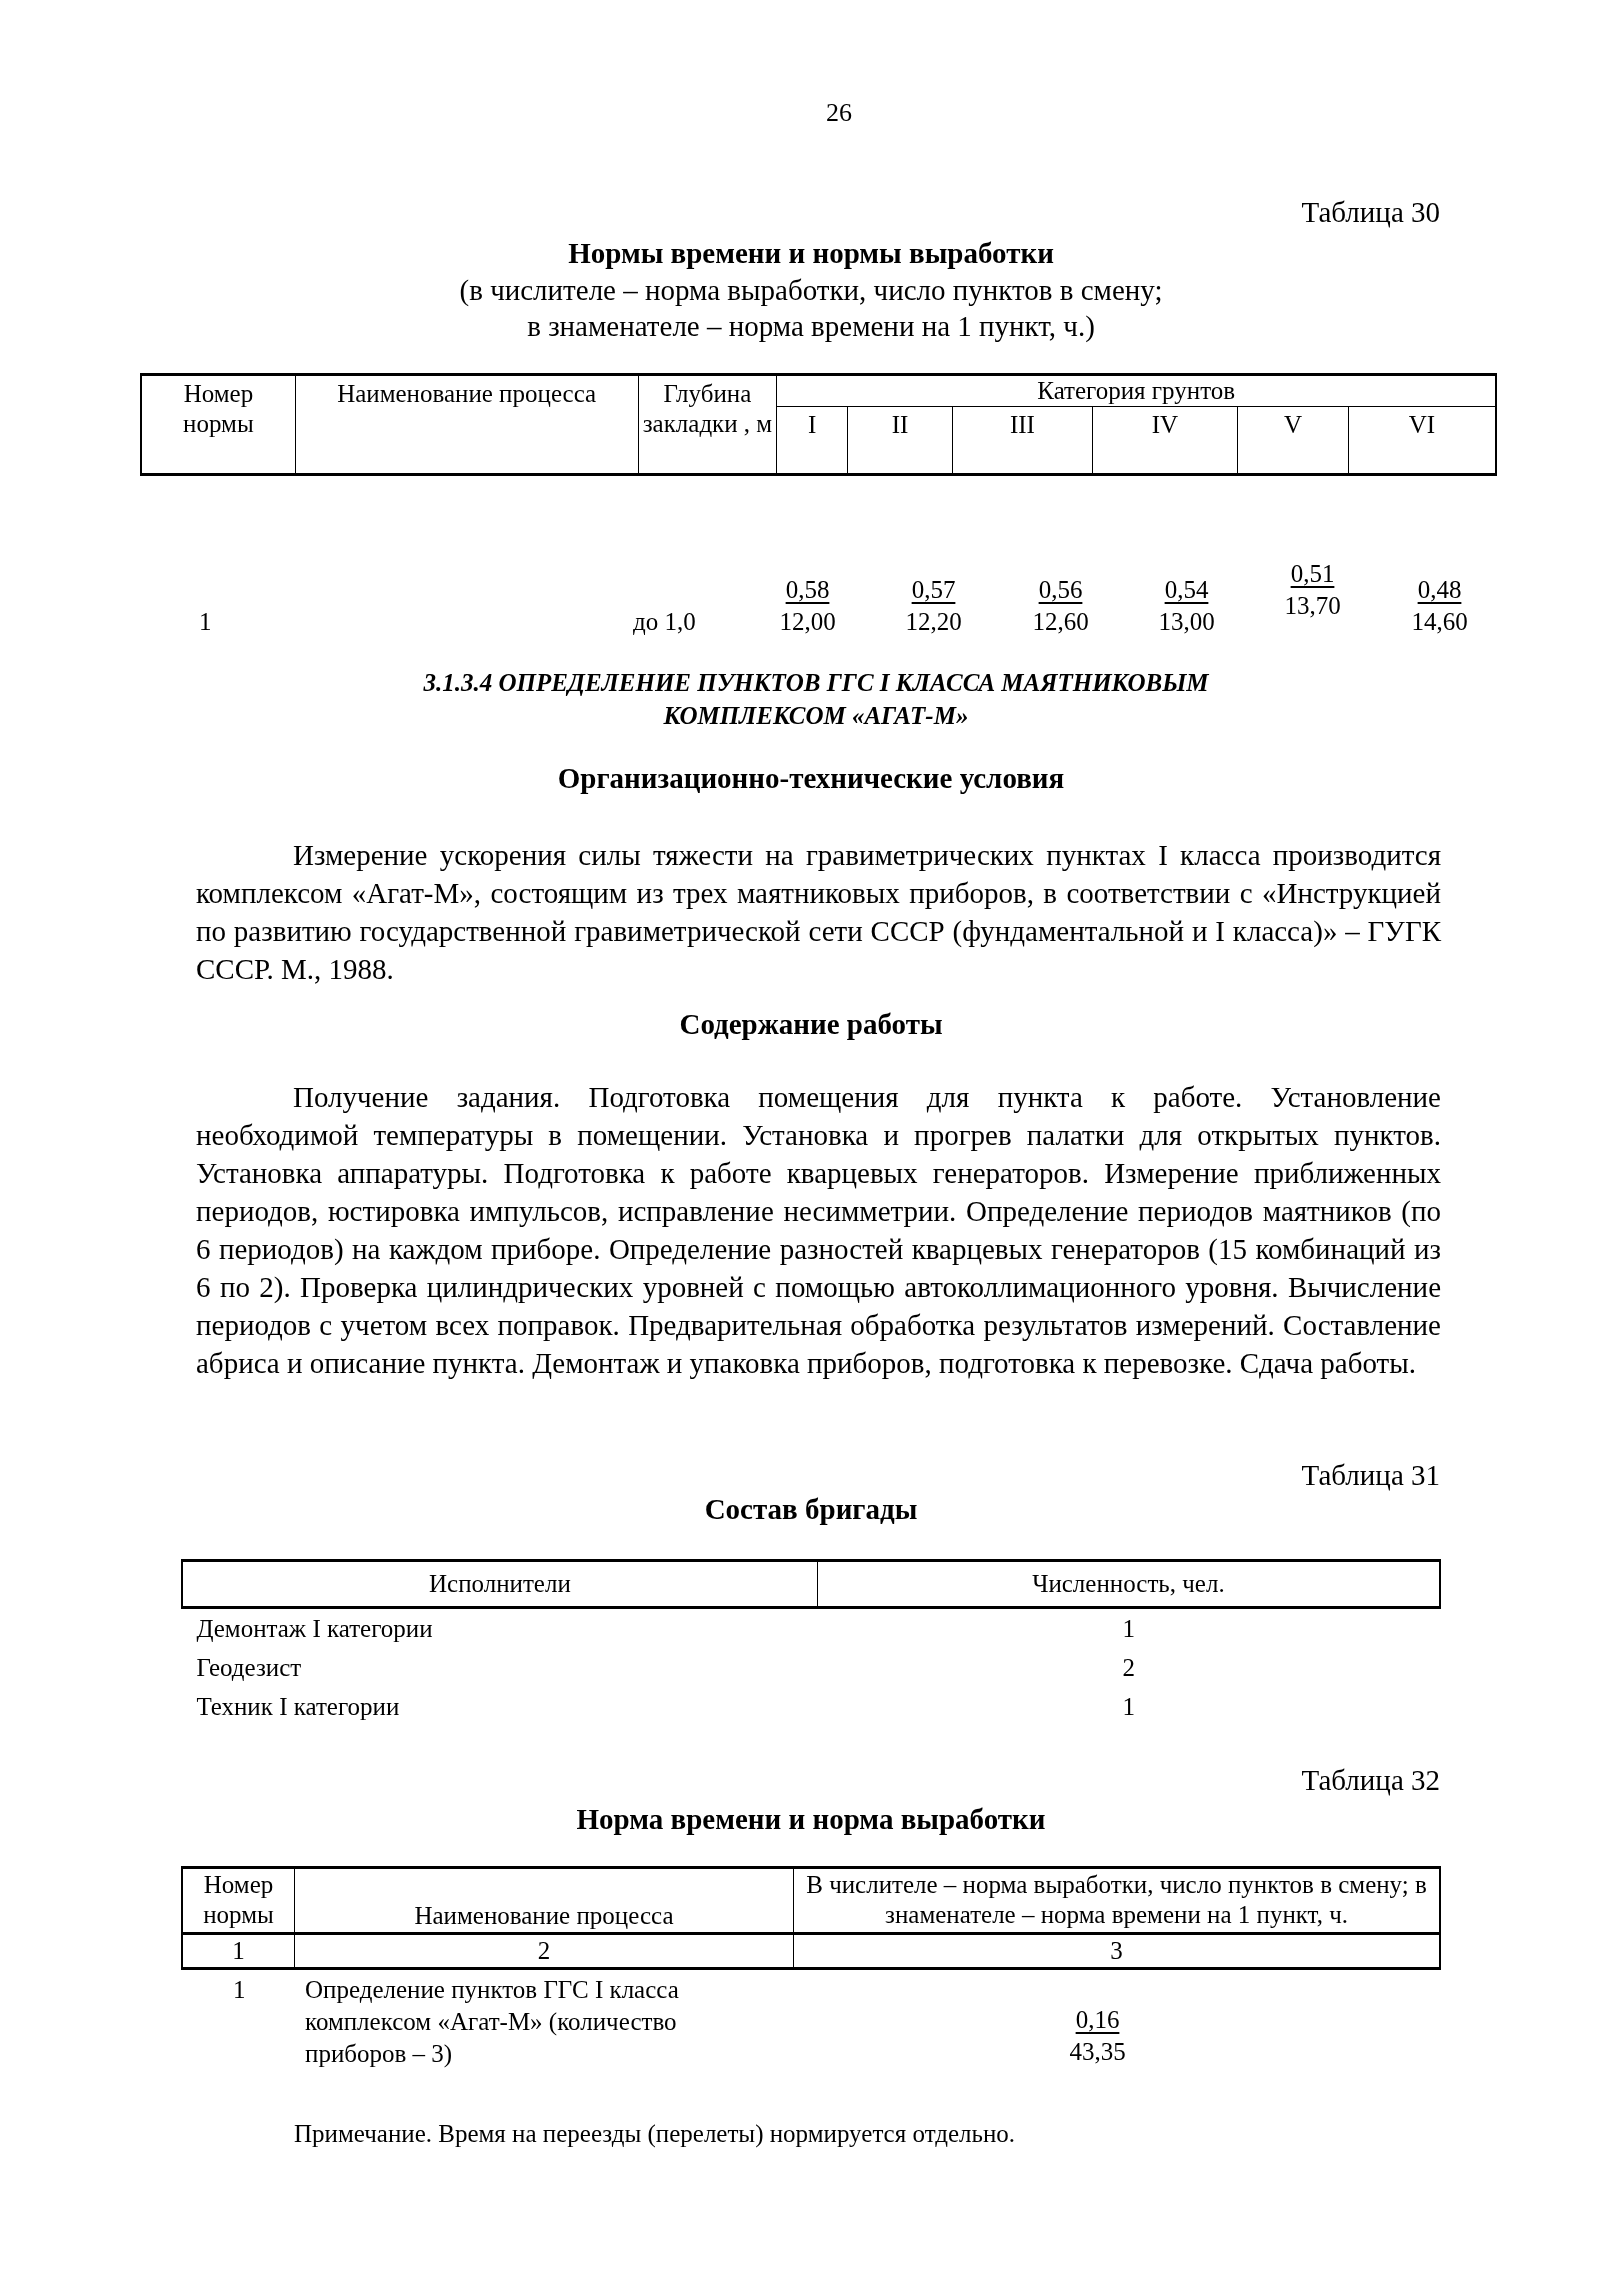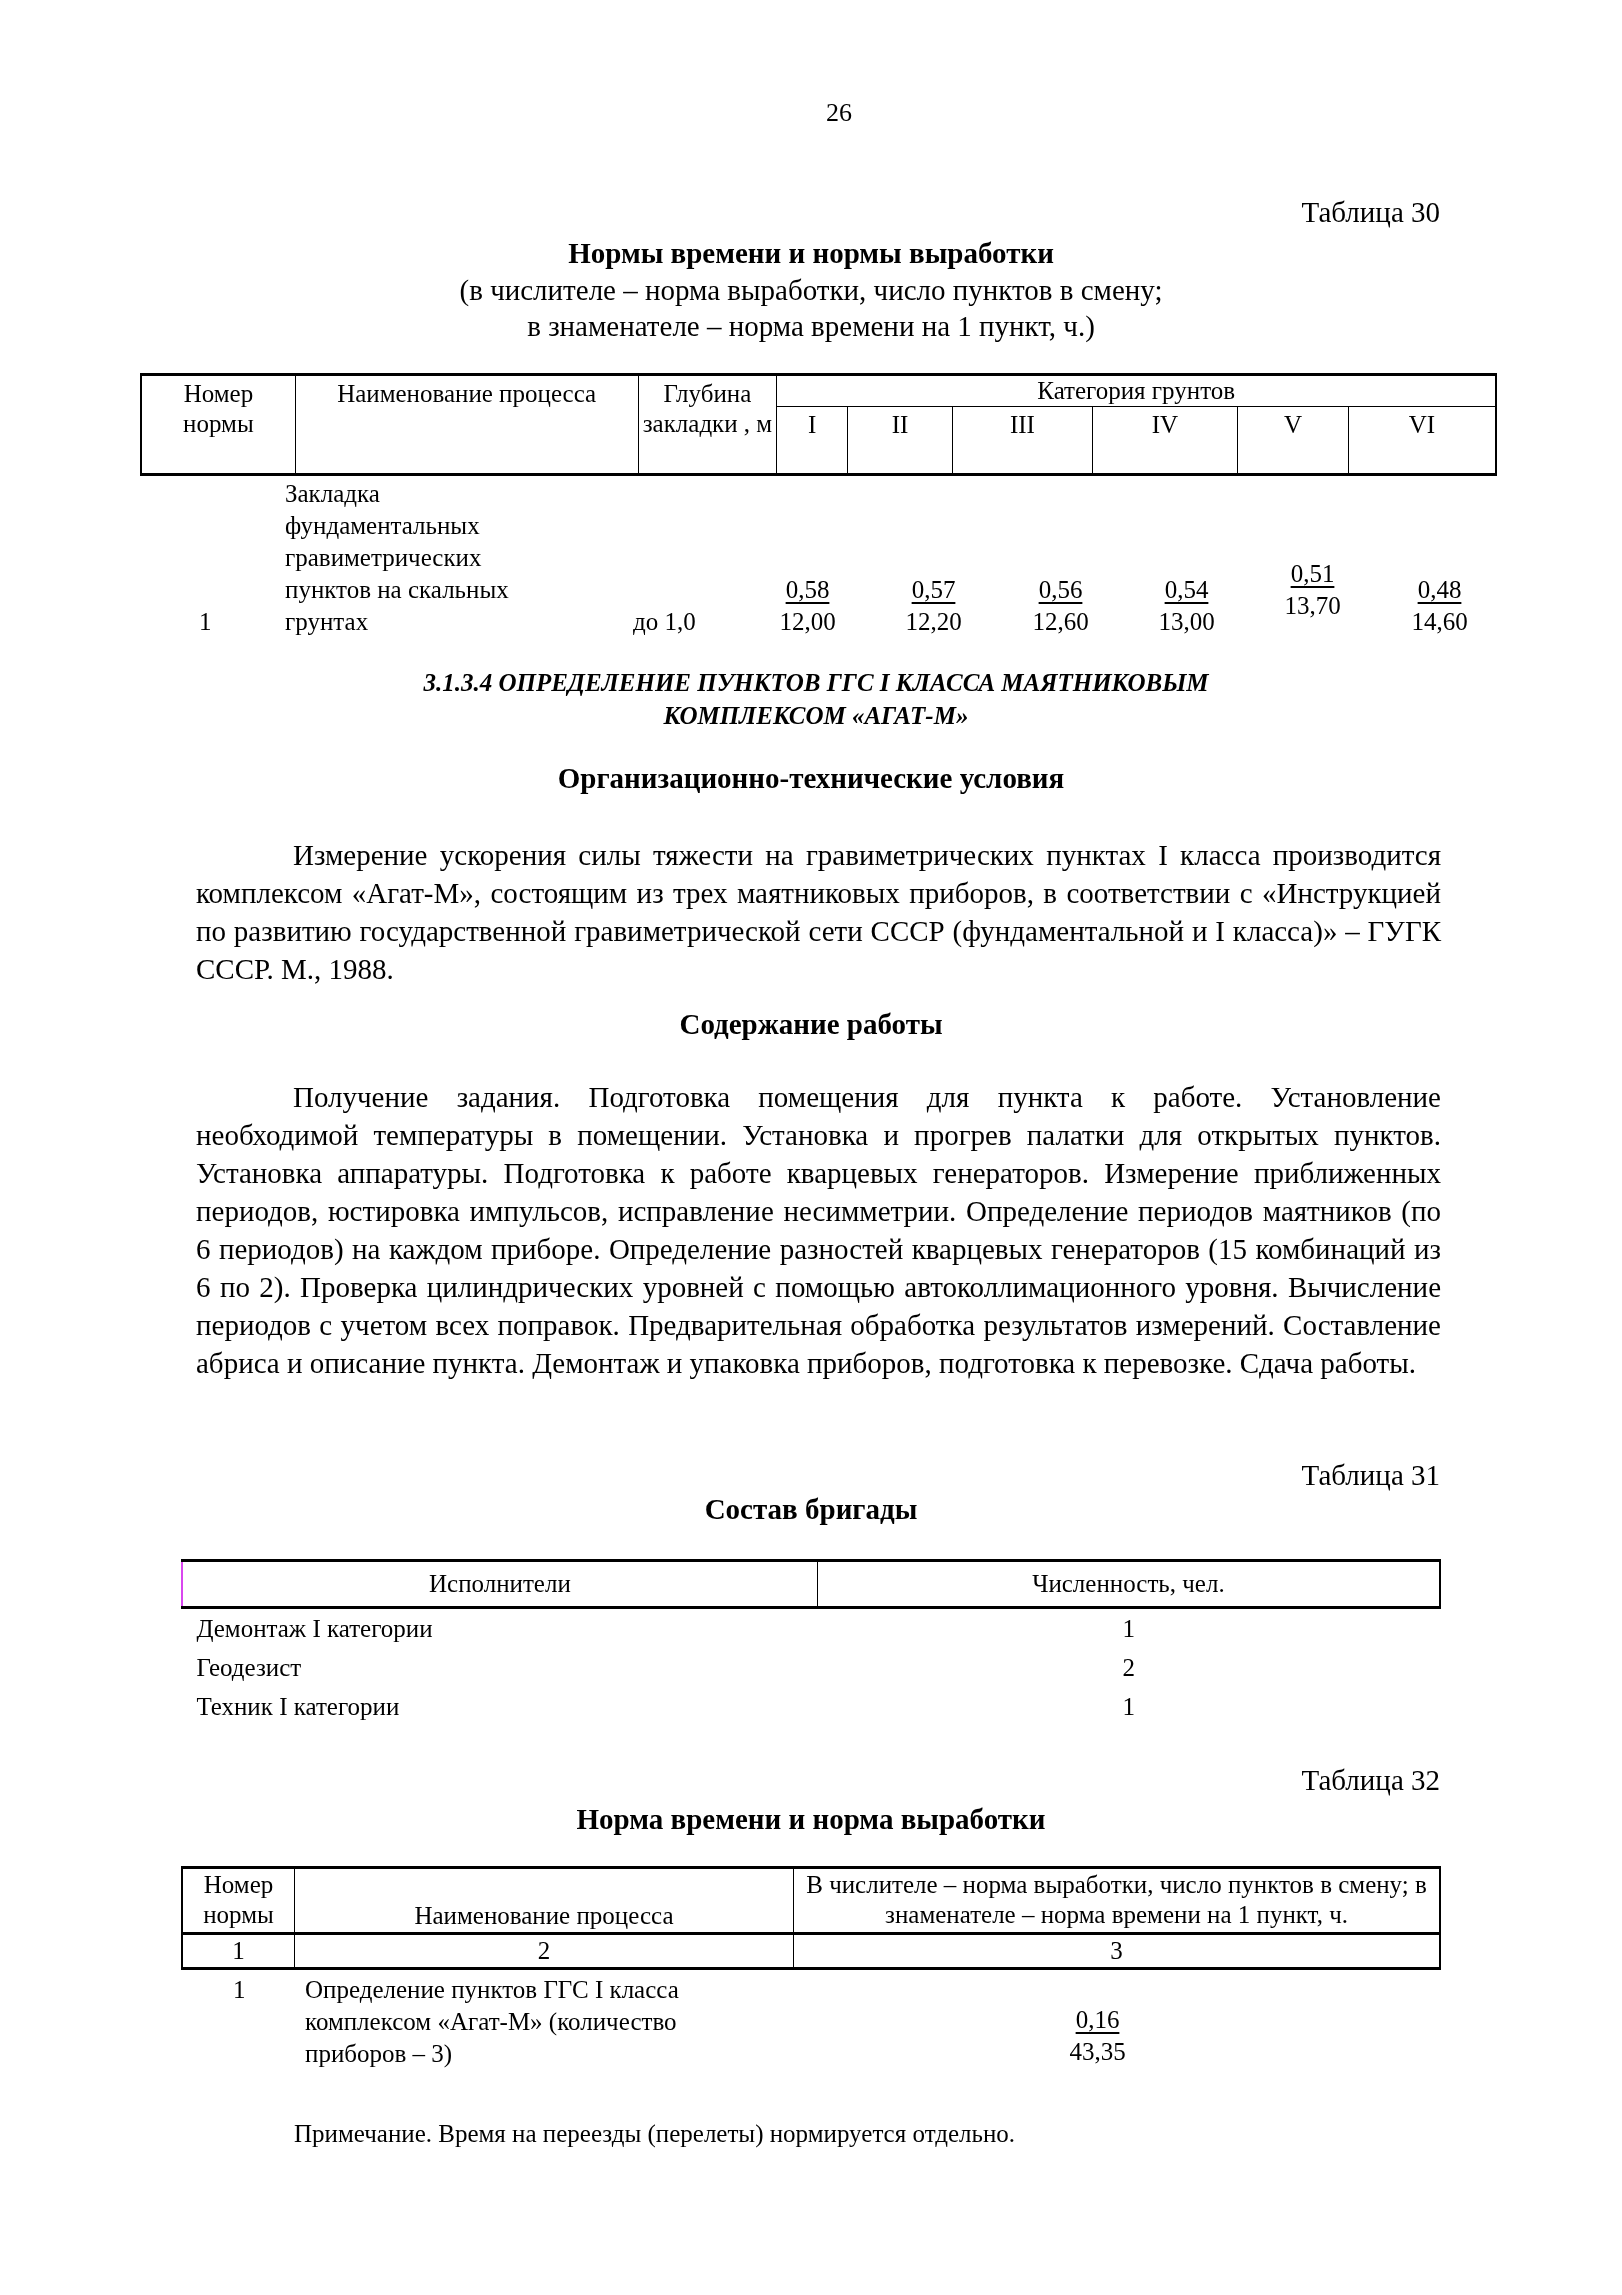--- a/index.html
+++ b/index.html
@@ -59,27 +59,20 @@
       <th class="center">III</th>
       <th class="center">IV</th>
       <th class="center">V</th>
       <th class="outer-r center">VI</th>
     </tr>
   </thead>
 </table>
 
 <div class="row30">
   <div class="abs" style="left:59px;top:128px;">1</div>
-  <div class="abs" style="left:145px;top:0;">
-    <div>Закладка</div>
-    <div>фундаментальных</div>
-    <div>гравиметрических</div>
-    <div>пунктов на скальных</div>
-    <div>грунтах</div>
-  </div>
   <div class="abs" style="left:493px;top:128px;">до 1,0</div>
   <div class="abs frac" style="left:628px;top:96px;width:79px;">
     <span class="num">0,58</span>
     <span class="den">12,00</span>
   </div>
   <div class="abs frac" style="left:754px;top:96px;width:79px;">
     <span class="num">0,57</span>
     <span class="den">12,20</span>
   </div>
   <div class="abs frac" style="left:881px;top:96px;width:79px;">
@@ -107,21 +100,21 @@
 <div class="abs para" style="top:836px;">Измерение ускорения силы тяжести на гравиметрических пунктах I класса производится комплексом «Агат-М», состоящим из трех маятниковых приборов, в соответствии с «Инструкцией по развитию государственной гравиметрической сети СССР (фундаментальной и I класса)» – ГУГК СССР. М., 1988.</div>
 
 <div class="abs center h2" style="top:1008px;">Содержание работы</div>
 <div class="abs para" style="top:1078px;">Получение задания. Подготовка помещения для пункта к работе. Установление необходимой температуры в помещении. Установка и прогрев палатки для открытых пунктов. Установка аппаратуры. Подготовка к работе кварцевых генераторов. Измерение приближенных периодов, юстировка импульсов, исправление несимметрии. Определение периодов маятников (по 6 периодов) на каждом приборе. Определение разностей кварцевых генераторов (15 комбинаций из 6 по 2). Проверка цилиндрических уровней с помощью автоколлимационного уровня. Вычисление периодов с учетом всех поправок. Предварительная обработка результатов измерений. Составление абриса и описание пункта. Демонтаж и упаковка приборов, подготовка к перевозке. Сдача работы.</div>
 
 <div class="abs tabno" style="top:1459px;">Таблица 31</div>
 <div class="abs center title" style="top:1493px;">Состав бригады</div>
 <table class="t31">
   <thead>
     <tr>
-      <th class="center" style="width:50.5%;border-left:2px solid #d946ef;">Исполнители</th>
+      <th class="center" style="width:50.5%;border-left:2px solid #000000;">Исполнители</th>
       <th class="center" style="border-right:2px solid #000;">Численность, чел.</th>
     </tr>
   </thead>
   <tbody>
     <tr>
       <td>Демонтаж I категории</td>
       <td class="center">1</td>
     </tr>
     <tr>
       <td>Геодезист</td>

